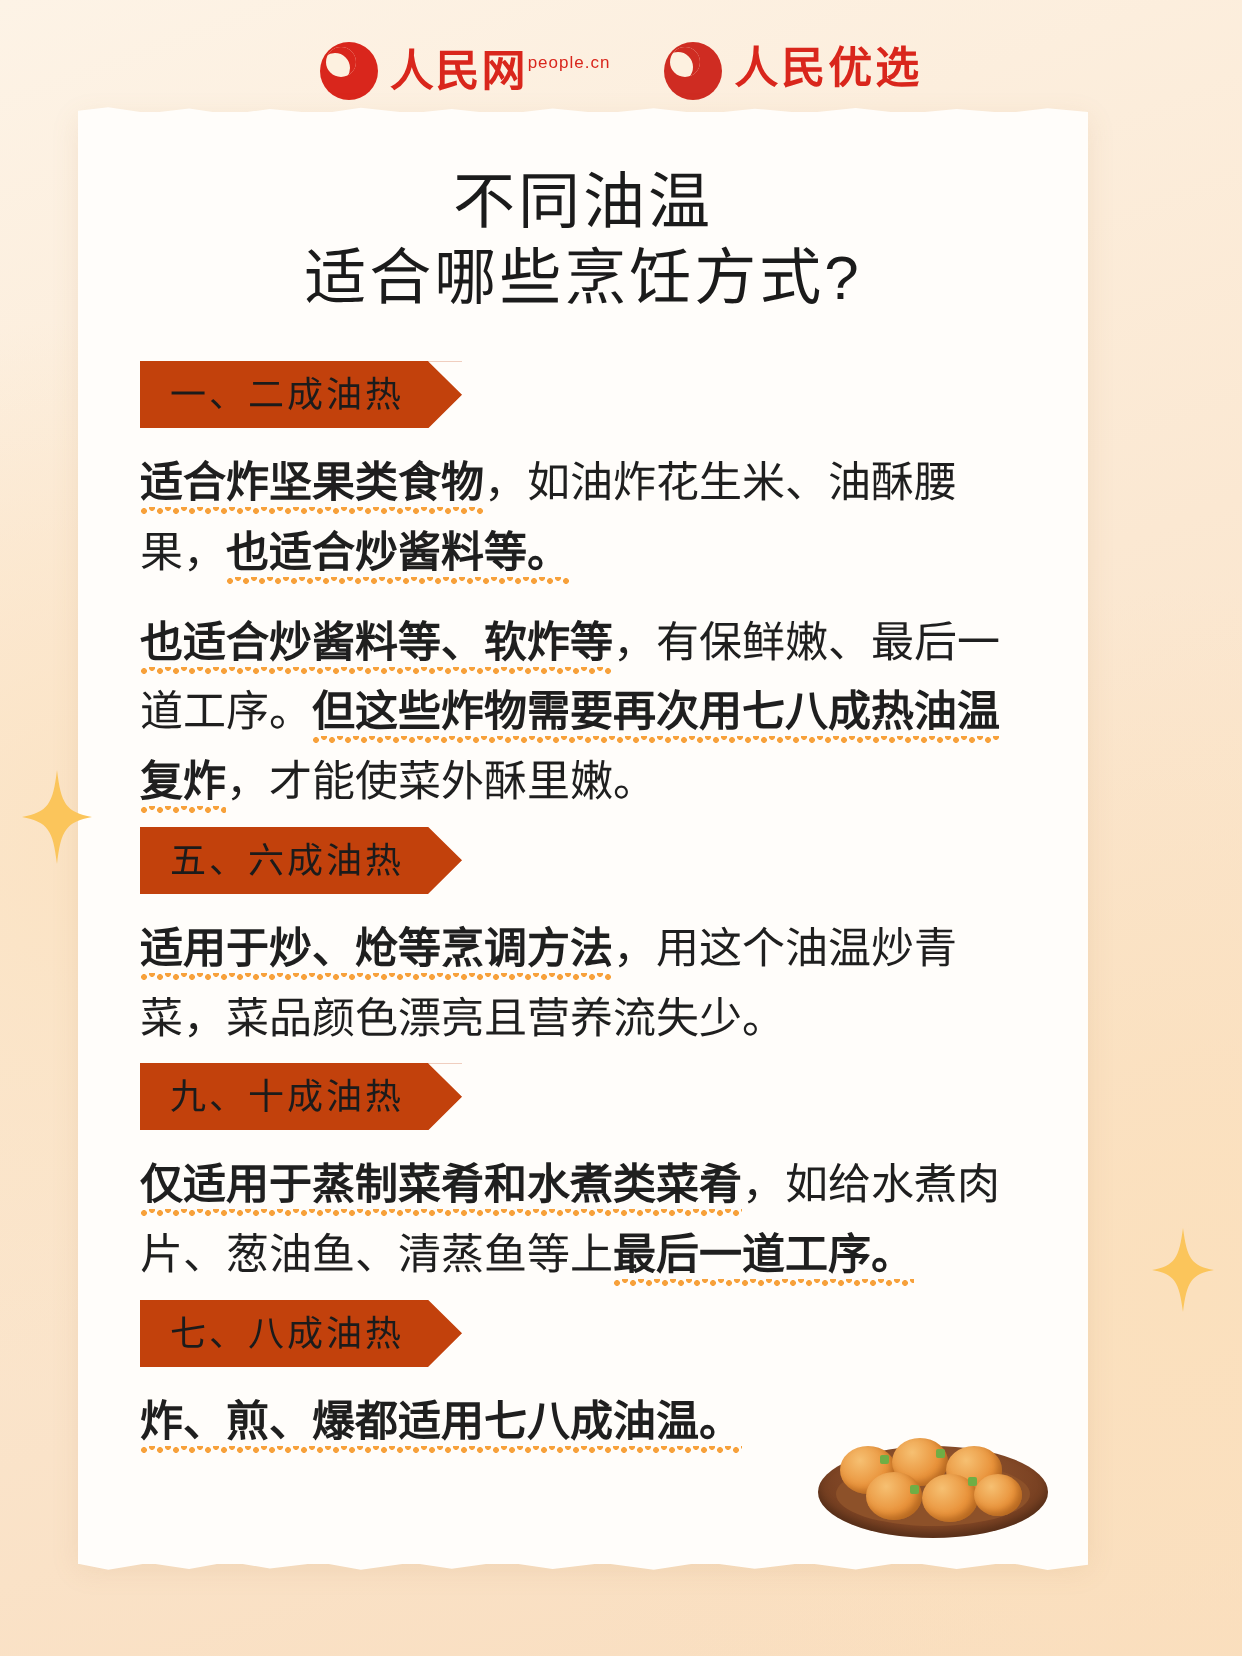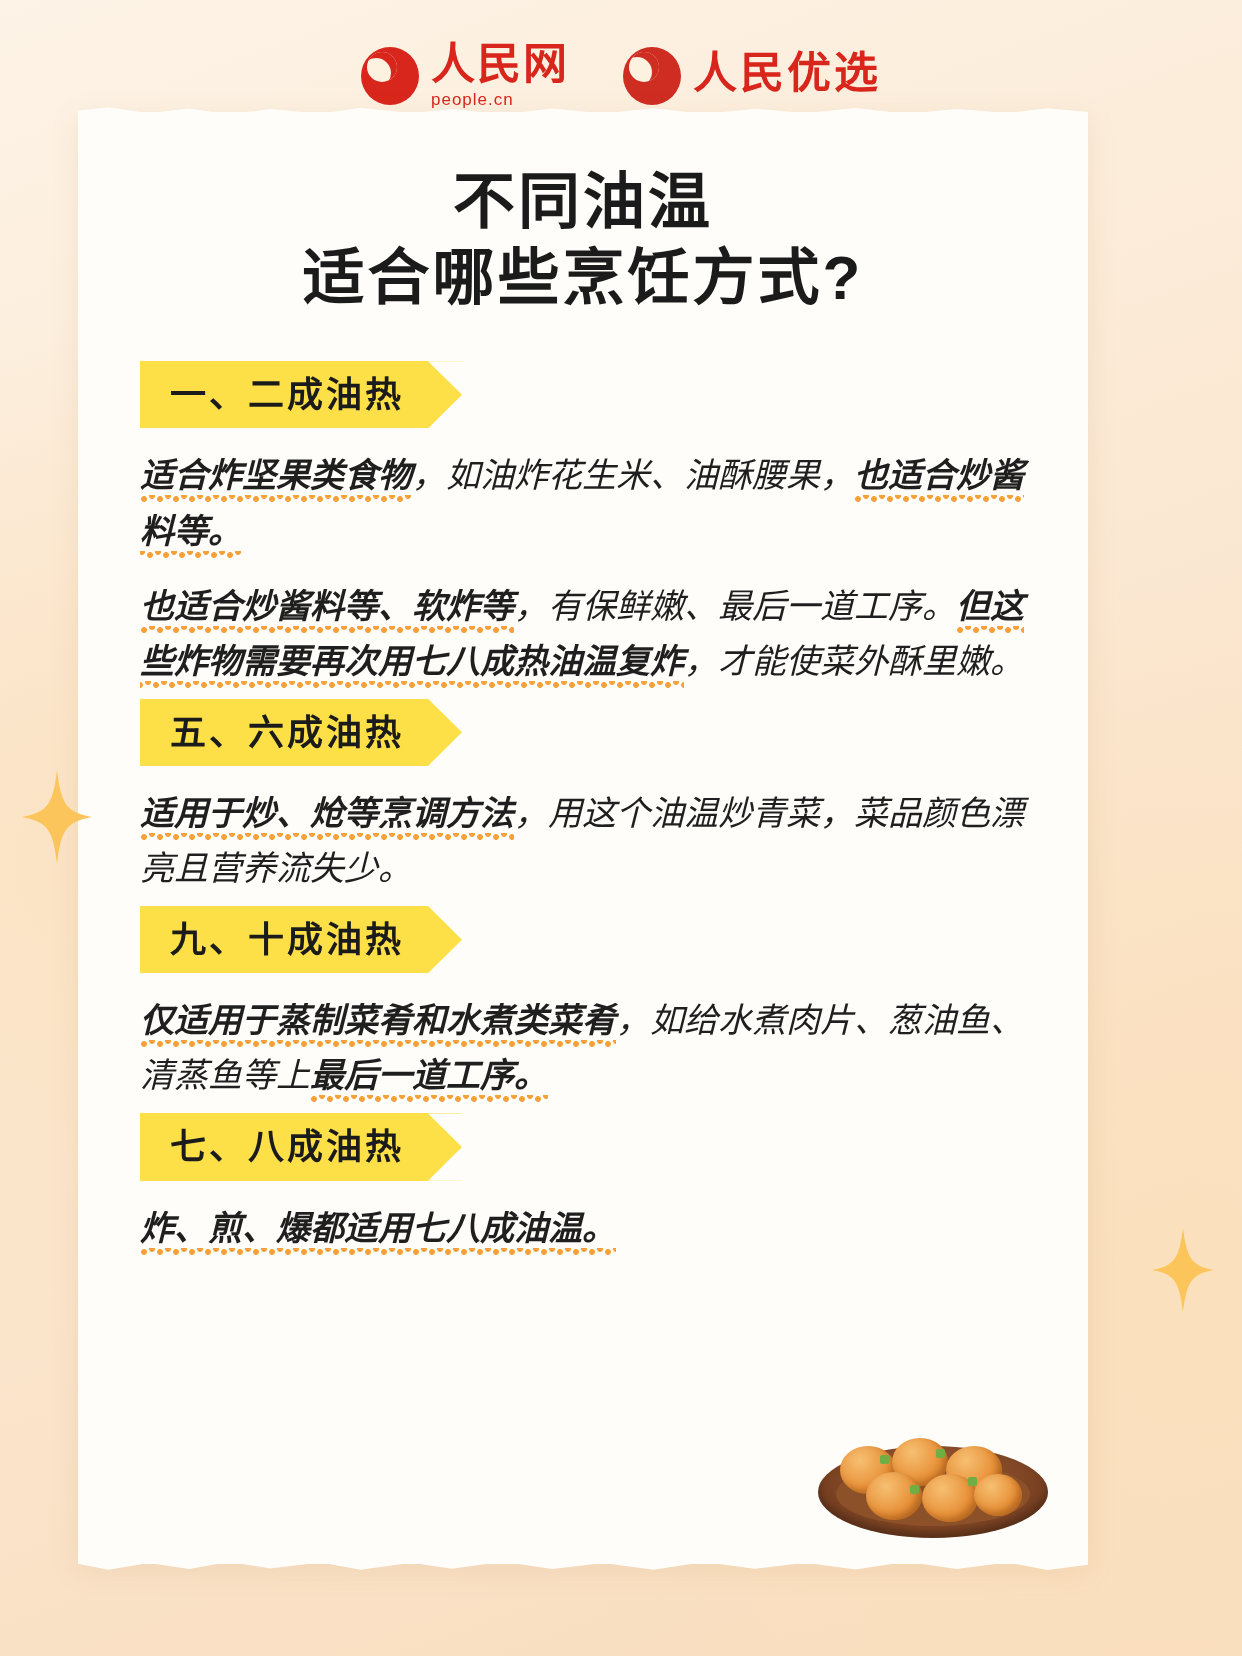--- a/index.html
+++ b/index.html
@@ -62,21 +62,21 @@
     letter-spacing: 2px;
     line-height: 1;
   }
   .logo-text-sub {
     font-size: 17px;
     color: #d9261c;
     letter-spacing: 1px;
     margin-top: 4px;
     text-align: left;
   }
-  .logo-col { display: flex; flex-direction: column; }
+  .logo-col { display: flex; }
   .logo-text-main2 {
     font-size: 44px;
     font-weight: bold;
     color: #d9261c;
     font-family: Liberation Mono, monospace;
     letter-spacing: 3px;
     line-height: 1;
   }
 
   
@@ -109,57 +109,56 @@
   }
 
   
   .title-block {
     margin-top: 52px;
     text-align: center;
     color: #1b1b1b;
   }
   .title-line {
     font-size: 62px;
-    font-weight: bold;
+    font-weight: normal;
     letter-spacing: 3px;
     line-height: 1.22;
   }
 
   
   .sections { margin-top: 46px; }
   .section { margin-bottom: 10px; }
 
   .ribbon {
     display: inline-block;
     position: relative;
     margin-left: 62px;
-    background: #fde047;
+    background: #c2410c;
     color: #1b1b1b;
     font-size: 36px;
-    font-weight: bold;
+    font-weight: normal;
     letter-spacing: 3px;
     padding: 12px 58px 12px 30px;
     line-height: 1.2;
   }
   .ribbon::after {
     content: "";
     position: absolute;
     right: 0; top: 0;
     width: 34px; height: 100%;
     background: #fffdfa;
     clip-path: polygon(100% 0, 0 0, 100% 50%, 0 100%, 100% 100%);
   }
 
   .para {
     margin: 20px 62px 0 62px;
-    font-size: 34px;
+    font-size: 43px;
     line-height: 1.62;
     color: #1f1f1f;
     font-family: "Liberation Sans", "DejaVu Sans", sans-serif;
-    font-style: italic;
   }
   .hl {
     font-weight: bold;
     background-image:
       radial-gradient(circle at 4px 4px, #f7a13b 2.6px, rgba(247,161,59,0) 3.2px),
       radial-gradient(circle at 12px 1px, #f7a13b 2.6px, rgba(247,161,59,0) 3.2px);
     background-size: 16px 8px;
     background-repeat: repeat-x;
     background-position: 0 100%;
     padding-bottom: 9px;

